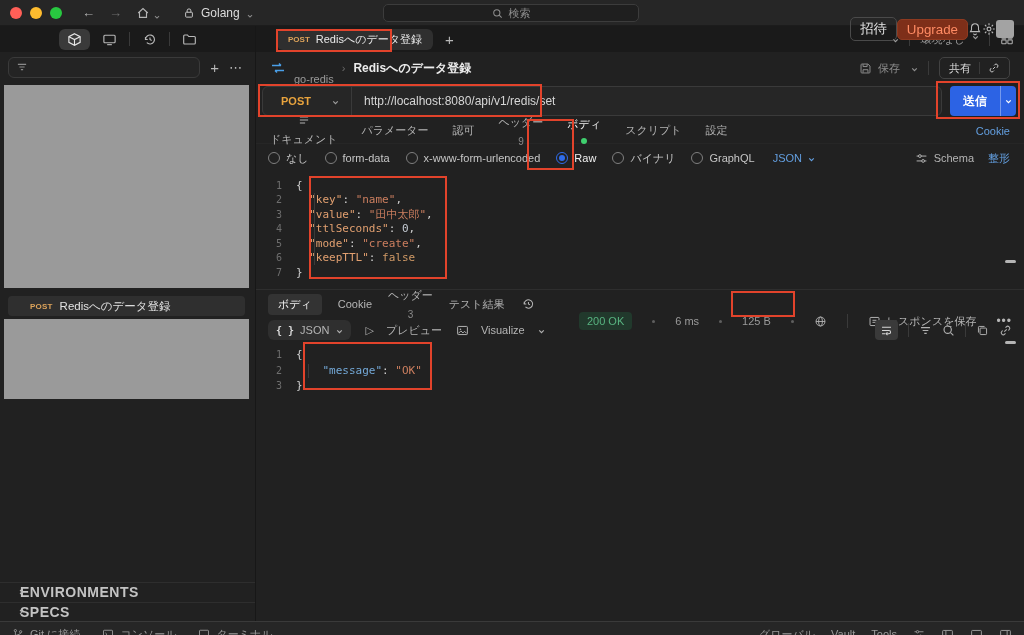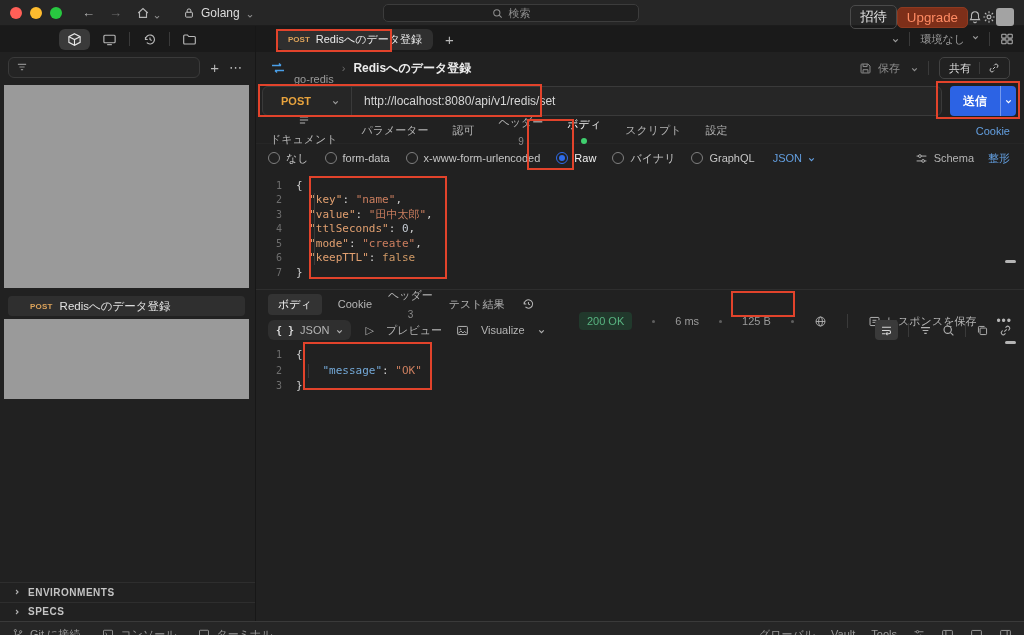--- a/index.html
+++ b/index.html
@@ -19,21 +19,21 @@
     padding:0 10px; position:relative; border-bottom:1px solid #1c1c1c; }
   .traffic { display:flex; gap:8px; align-items:center; margin-right:20px; }
   .tl { width:12px; height:12px; border-radius:50%; }
   .tl.r{background:#ff5f57} .tl.y{background:#febc2e} .tl.g{background:#28c840}
   .navbtns { display:flex; align-items:center; gap:14px; color:#b4b4b4; font-size:13px; }
   .navbtns .fwd { color:#6c6c6c; }
   .wsgroup { display:flex; align-items:center; gap:6px; margin-left:22px; color:#dcdcdc; font-size:12px; }
   .searchbar { position:absolute; left:383px; top:4px; width:256px; height:18px; background:#1f1f1f;
     border:1px solid #3c3c3c; border-radius:5px; display:flex; align-items:center; justify-content:center;
     gap:6px; color:#8f8f8f; }
-  .tb-right { position:absolute; right:10px; top:4px; height:26px; display:flex; align-items:center; gap:0; }
+  .tb-right { position:absolute; right:10px; top:16px; height:26px; display:flex; align-items:center; gap:0; }
   .invite-btn { border:1px solid #4a4a4a; border-radius:5px; padding:2px 9px; color:#e4e4e4; background:transparent; }
   .upgrade-btn { background:#7e2f19; border:1px solid #8e3a20; border-radius:5px; padding:2px 9px; color:#ff8b63; }
   .avatar { width:18px; height:18px; background:#a3a3a3; border-radius:3px; }
 
   
   .workbench { flex:1; display:flex; min-height:0; }
   .sidebar { width:256px; flex:none; background:#212121; border-right:1px solid #171717;
     display:flex; flex-direction:column; }
   .sb-iconrow { height:26px; background:#1a1a1a; display:flex; align-items:center; justify-content:center;
     gap:12px; color:#b8b8b8; flex:none; }
@@ -44,22 +44,22 @@
   .sb-plus { color:#b8b8b8; font-size:15px; line-height:1; }
   .sb-more { color:#b8b8b8; font-size:13px; letter-spacing:1px; }
   .redact { background:#9a9a9a; margin:0 6px 0 4px; flex:none; }
   .redact1 { height:203px; margin-top:3px; }
   .redact2 { height:80px; margin-top:3px; }
   .sb-active-item { height:20px; margin:8px 10px 0 8px; background:#2f2f2f; border-radius:4px;
     display:flex; align-items:center; gap:7px; padding:0 8px 0 22px; flex:none; }
   .sb-method { font-size:8px; font-weight:bold; color:var(--c-method_post); letter-spacing:.2px; }
   .sb-item-label { color:#e2e2e2; font-size:11.5px; }
   .sb-spacer { flex:1; }
-  .sb-section { height:19.5px; border-top:1px solid #2e2e2e; display:flex; align-items:center; gap:8px;
-    padding:0 12px; color:#c4c4c4; font-size:10px; font-weight:bold; letter-spacing:.5px; flex:none; }
+  .sb-section { height:19.5px; border-top:1px solid #2e2e2e; display:flex; align-items:center; 
+    padding:0 12px; color:#c4c4c4; font-size:14px; font-weight:bold; letter-spacing:.5px; flex:none; }
   .chev-right { transform:rotate(-90deg); }
 
   .main { flex:1; display:flex; flex-direction:column; min-width:0; background:#212121; }
   
   .tabstrip { height:26px; background:#1a1a1a; display:flex; align-items:center; padding:0 10px 0 21px;
     gap:12px; flex:none; }
   .req-tab { height:21px; background:#2f2f2f; border-radius:6px; display:flex; align-items:center; gap:6px;
     padding:0 11px; }
   .req-tab .m { font-size:8px; font-weight:bold; color:var(--c-method_post); }
   .req-tab .t { font-size:11px; color:#eaeaea; }

